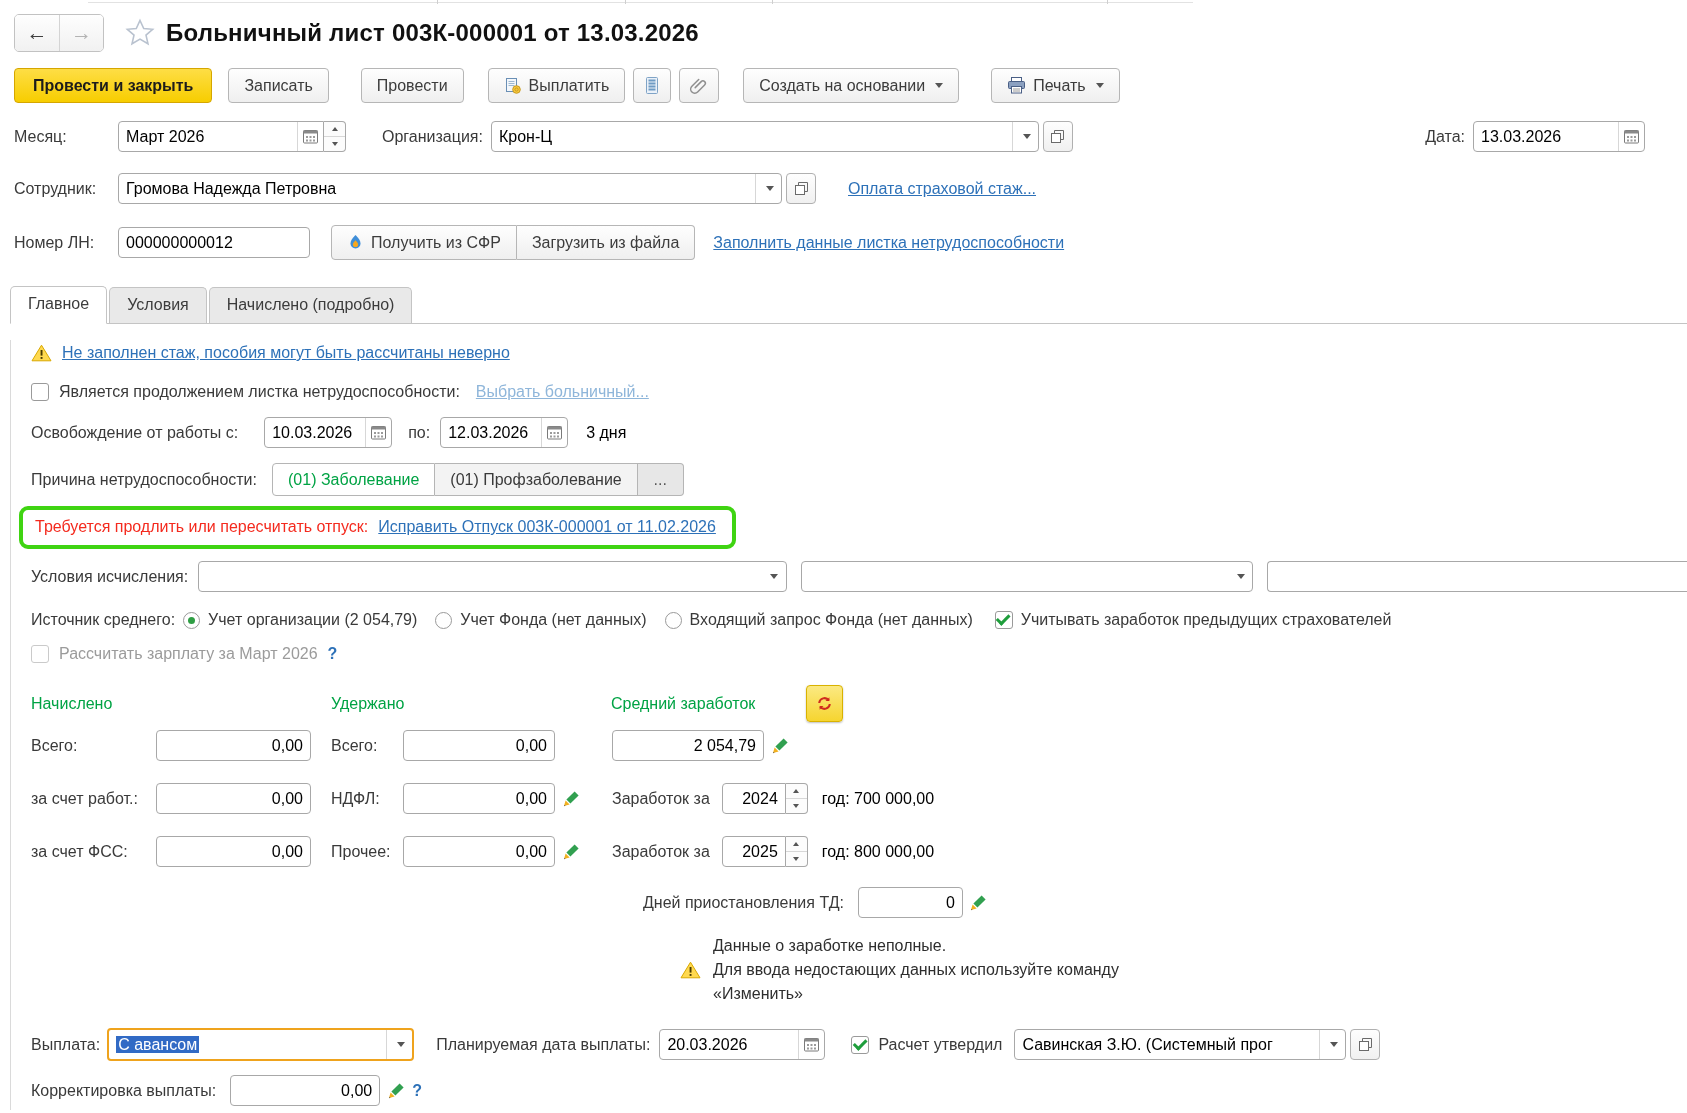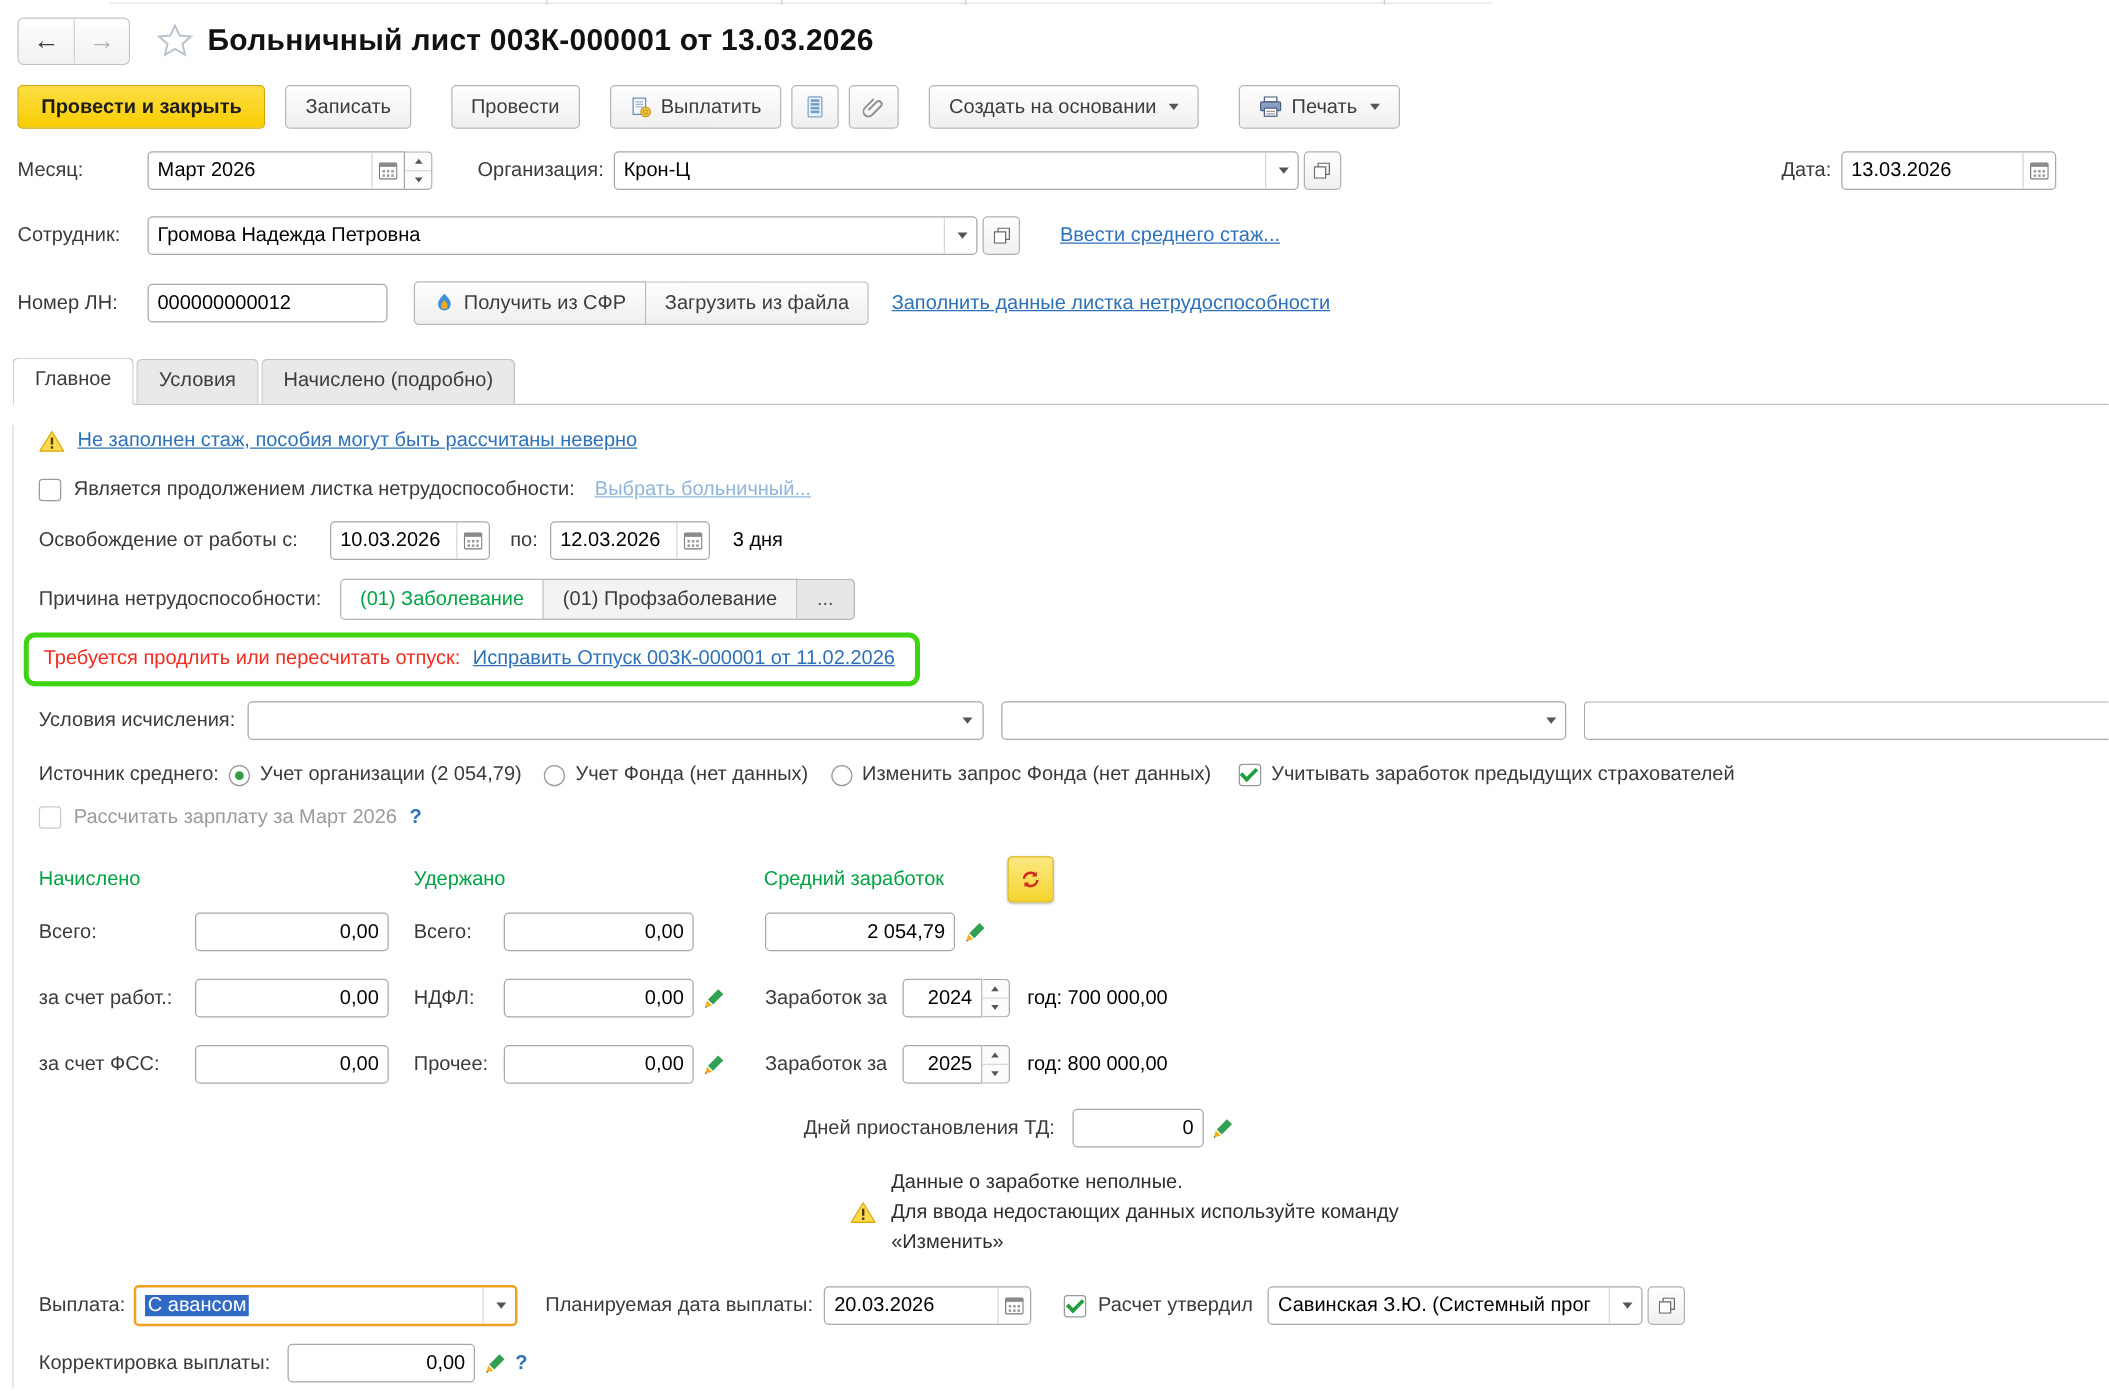--- a/index.html
+++ b/index.html
@@ -66,21 +66,21 @@
            background:linear-gradient(#fefefe,#f0f0f0); border:1px solid #b0b0b0; border-radius:4px; cursor:pointer; }
   a.link { color:#2d71b8; text-decoration:underline; cursor:pointer; white-space:nowrap; }
   a.link.dim { color:#8fb6da; }
 
   .f-month{width:206px;} .f-org{width:548px;} .f-date{width:172px;}
   .f-emp{width:664px;} .f-ln{width:192px;}
   .f-reldate{width:128px;}
   .f-cond1{width:627px;} .f-cond2{width:482px;} .f-cond3{width:420px; flex:0 0 auto;}
   .f-num{width:155px;} .f-num2{width:152px;} .f-avg{width:152px;}
   .f-year{width:64px;} .f-susp{width:105px;}
-  .f-payout{width:307px;} .f-pdate{width:166px;} .f-approved{width:300px;} .f-corr{width:150px;}
+  .f-payout{width:307px;} .f-pdate{width:166px;} .f-approved{width:332px;} .f-corr{width:150px;}
 
   .btngroup { display:flex; }
   .btngroup .btn { border-radius:0; }
   .btngroup .btn:first-child { border-radius:4px 0 0 4px; }
   .btngroup .btn:last-child { border-radius:0 4px 4px 0; border-left:none; }
 
   
   .tabs { display:flex; align-items:flex-end; margin:26px 0 0 10px; border-bottom:1px solid #c4c4c4; padding-right:0; }
   .tab { padding:8px 17px 9px; border:1px solid #c4c4c4; border-bottom:none; border-radius:5px 5px 0 0;
          background:#e9e9e9; color:#3c3c3c; cursor:pointer; margin-right:2px; white-space:nowrap; }
@@ -303,21 +303,21 @@
         </span>
     </div>
     <button class="sqbtn">
       <span>
           <svg width="13" height="13" viewBox="0 0 13 13">
             <rect x="0.5" y="3.5" width="9" height="9" fill="#fff" stroke="#6a6a6a"></rect>
             <path d="M3.5 3.5v-3h9v9h-3" fill="none" stroke="#6a6a6a"></path>
           </svg>
         </span>
     </button>
-    <a class="link" style="margin-left:32px;">Ввести среднего стаж...</a>
+    <a class="link" style="margin-left:32px;">Оплата страховой стаж...</a>
   </div>
 
   <div class="formrow" style="margin-top:21px;">
     <span class="lbl lw">Номер ЛН:</span>
     <div class="field f-ln">
       <span class="val">000000000012</span>
     </div>
     <div class="btngroup" style="margin-left:21px;">
       <button class="btn">
         <span>
@@ -435,21 +435,21 @@
       </div>
     </div>
 
     <div class="prow" style="margin-top:19px; gap:8px;">
       <span class="lbl">Источник среднего:</span>
       <span class="radio checked"></span>
       <span class="lbl">Учет организации (2 054,79)</span>
       <span class="radio" style="margin-left:10px;"></span>
       <span class="lbl">Учет Фонда (нет данных)</span>
       <span class="radio" style="margin-left:10px;"></span>
-      <span class="lbl">Изменить запрос Фонда (нет данных)</span>
+      <span class="lbl">Входящий запрос Фонда (нет данных)</span>
       <span class="cb checked" style="margin-left:14px;"></span>
       <span class="lbl">Учитывать заработок предыдущих страхователей</span>
     </div>
 
     <div class="prow" style="margin-top:16px; gap:10px;">
       <span class="cb disabled"></span>
       <span class="lbl dimtext">Рассчитать зарплату за Март 2026</span>
       <span class="qmark">?</span>
     </div>
 

